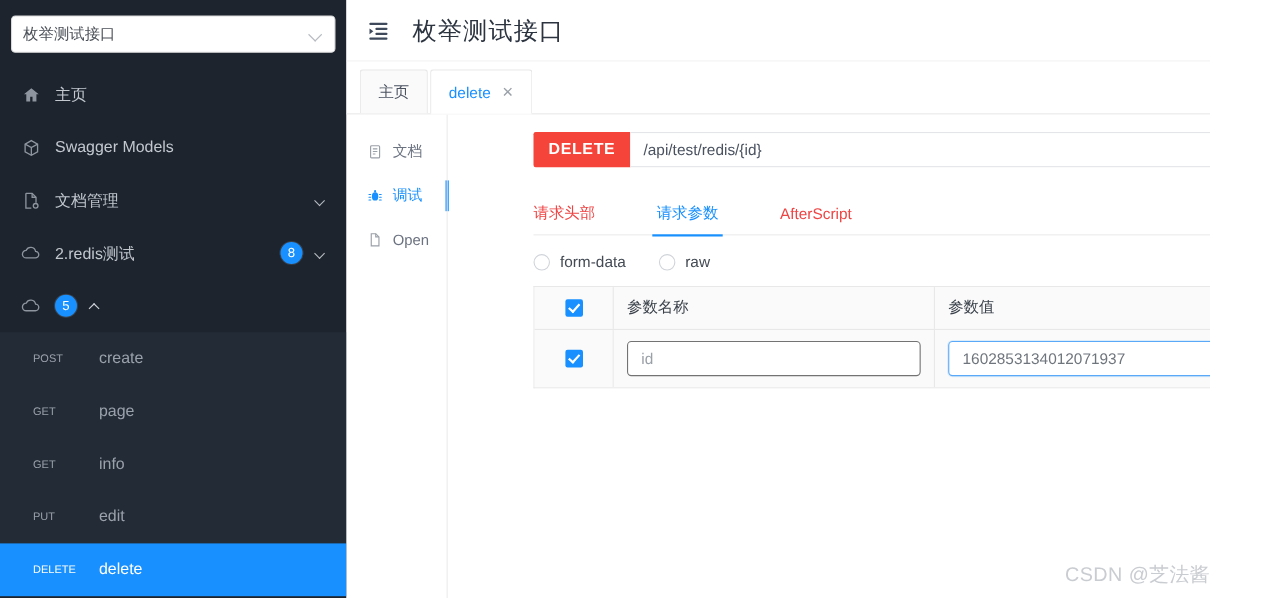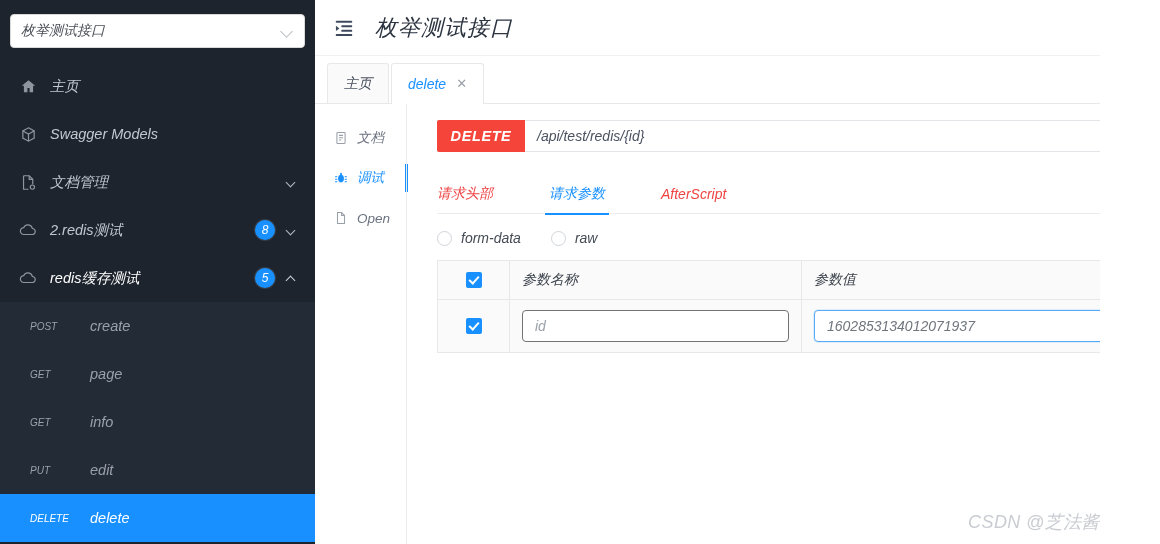--- a/index.html
+++ b/index.html
@@ -4,21 +4,21 @@
 <style>
   * { box-sizing: border-box; }
   html, body {
     margin: 0; padding: 0;
     width: 1160px; height: 544px;
     overflow: hidden;
     background: #ffffff;
     font-family: "Liberation Sans", "DejaVu Sans", sans-serif;
     -webkit-font-smoothing: antialiased;
   }
-  #app { position: relative; width: 1100px; height: 544px; display: flex; font-style: italic; }
+  #app { position: relative; width: 1100px; height: 544px; display: flex; }
 
   
   .sidebar {
     width: 315px; height: 544px;
     background: #1d242e;
     flex: 0 0 315px;
     position: relative;
     overflow: hidden;
   }
   .proj-select {
@@ -145,21 +145,21 @@
   }
   .tab.active::after {
     content: ""; position: absolute; left: 0; right: 0; bottom: -1px; height: 1px;
     background: #ffffff;
   }
   .tab .tab-close {
     margin-left: 10px; font-size: 13px; color: #9aa0a8;
     line-height: 1;
   }
 
-  .body-area { display: flex; height: calc(544px - 56px - 48px); }
+  .body-area { display: flex; height: calc(544px - 56px - 48px); gap: 48px; }
 
   .vnav {
     width: 92px; flex: 0 0 92px;
     padding-top: 14px;
     position: relative;
   }
   .vnav::after {
     content: ""; position: absolute; right: 0; top: 0; bottom: 0;
     width: 1px; background: #ececec;
   }
@@ -343,21 +343,20 @@
         <span class="badge">8</span>
         <span class="chev small"></span>
       </div>
 
       <div class="nav-item active-group">
         <span class="nv-icon">
           <svg width="18" height="18" viewBox="0 0 24 24" fill="none" stroke="currentColor" stroke-width="1.6">
               <path d="M6.5 18h11a4 4 0 0 0 .3-8 6 6 0 0 0-11.4-1.2A3.6 3.6 0 0 0 6.5 18z"></path>
             </svg>
         </span>
-        <span class="nv-label">redis缓存测试</span>
         <span class="badge">5</span>
         <span class="chev small up"></span>
       </div>
 
       <div class="sub-list">
         <div class="sub-item">
           <span class="method">POST</span>
           <span>create</span>
         </div>
         <div class="sub-item">

